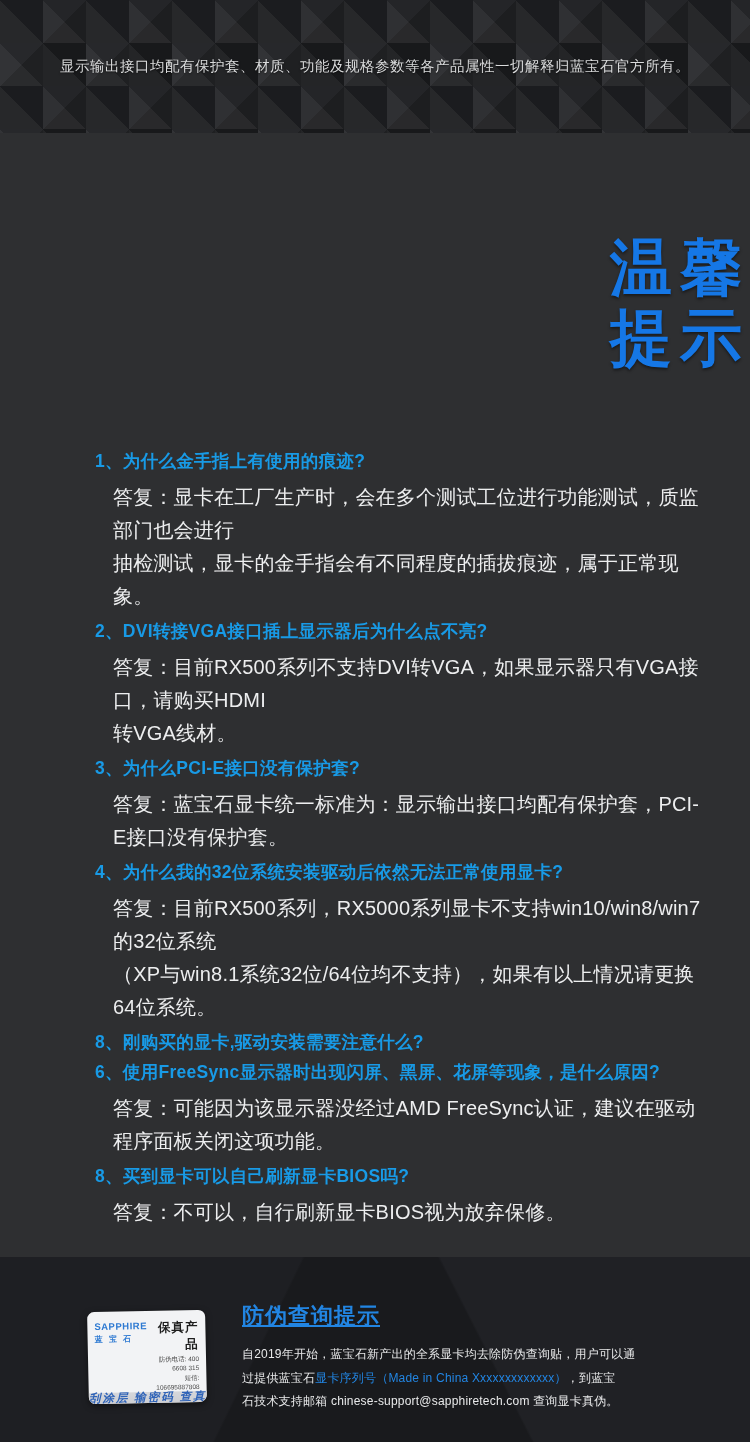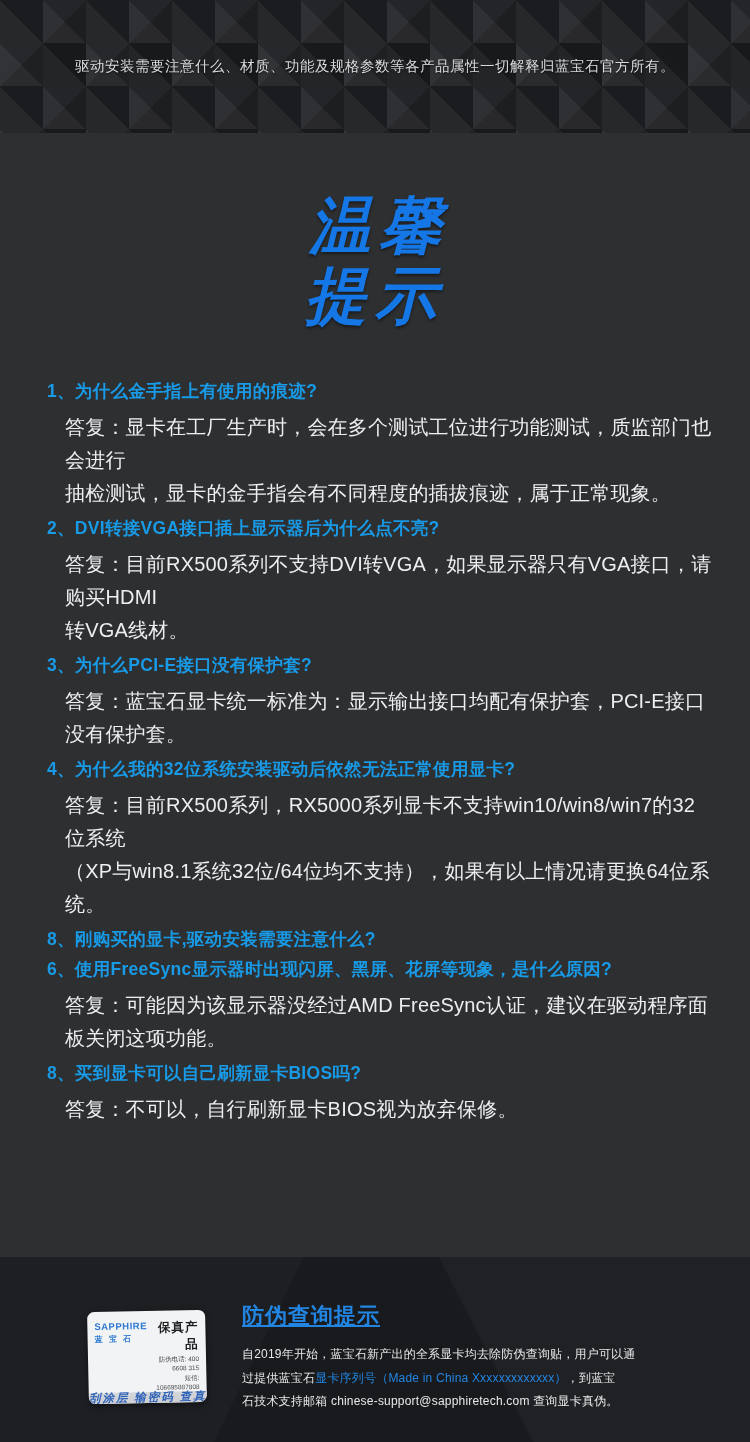--- a/index.html
+++ b/index.html
@@ -29,30 +29,30 @@
       linear-gradient(315deg, rgba(0,0,0,0.20) 49.6%, transparent 50%),
       conic-gradient(#242528 0 25%, #1e1f22 0 50%, #27282b 0 75%, #1b1c1f 0 100%);
     background-size:43px 43px, 86px 86px, 86px 86px;
   }
   .disclaimer{
     color:#dadbdc;font-size:14.5px;letter-spacing:.5px;
     text-shadow:0 1px 2px rgba(0,0,0,.6);
   }
 
   
-  .warm-title{margin-top:58px;text-align:center;font-style:italic;}
+  .warm-title{margin-top:100px;text-align:right;}
   .warm-cn{
     font-size:62px;font-weight:900;color:var(--title-blue);
     line-height:70px;letter-spacing:8px;text-indent:8px;white-space:pre-line;
     text-shadow:0 2px 3px rgba(0,0,0,.45);
   }
   .warm-en{margin-top:10px;font-size:23px;color:#ffffff;letter-spacing:1px;}
 
   
-  .faq{margin-top:48px;padding-left:47px;padding-right:38px;}
+  .faq{margin-top:76px;padding-left:95px;padding-right:38px;}
   .faq-item + .faq-item{margin-top:6px;}
   .faq-q{
     font-size:17.5px;font-weight:700;color:var(--q-blue);
     line-height:24px;letter-spacing:.3px;
   }
   .faq-a{
     margin:8px 0 0 18px;font-size:20px;line-height:33px;
     color:var(--body-text);white-space:pre-line;letter-spacing:.2px;
   }
 
@@ -94,21 +94,21 @@
     color:#e8e9ea;white-space:pre-line;letter-spacing:.2px;
   }
   .blue-inline{color:var(--footer-blue);}
 </style>
 </head>
 <body>
 
 <div class="page">
 
   <header class="top-banner">
-    <p class="disclaimer">驱动安装需要注意什么、材质、功能及规格参数等各产品属性一切解释归蓝宝石官方所有。</p>
+    <p class="disclaimer">显示输出接口均配有保护套、材质、功能及规格参数等各产品属性一切解释归蓝宝石官方所有。</p>
   </header>
 
   <main>
     <section class="warm-title">
       <div class="warm-cn">温馨
 提示</div>
     </section>
 
     <section class="faq">
         <div class="faq-item">

